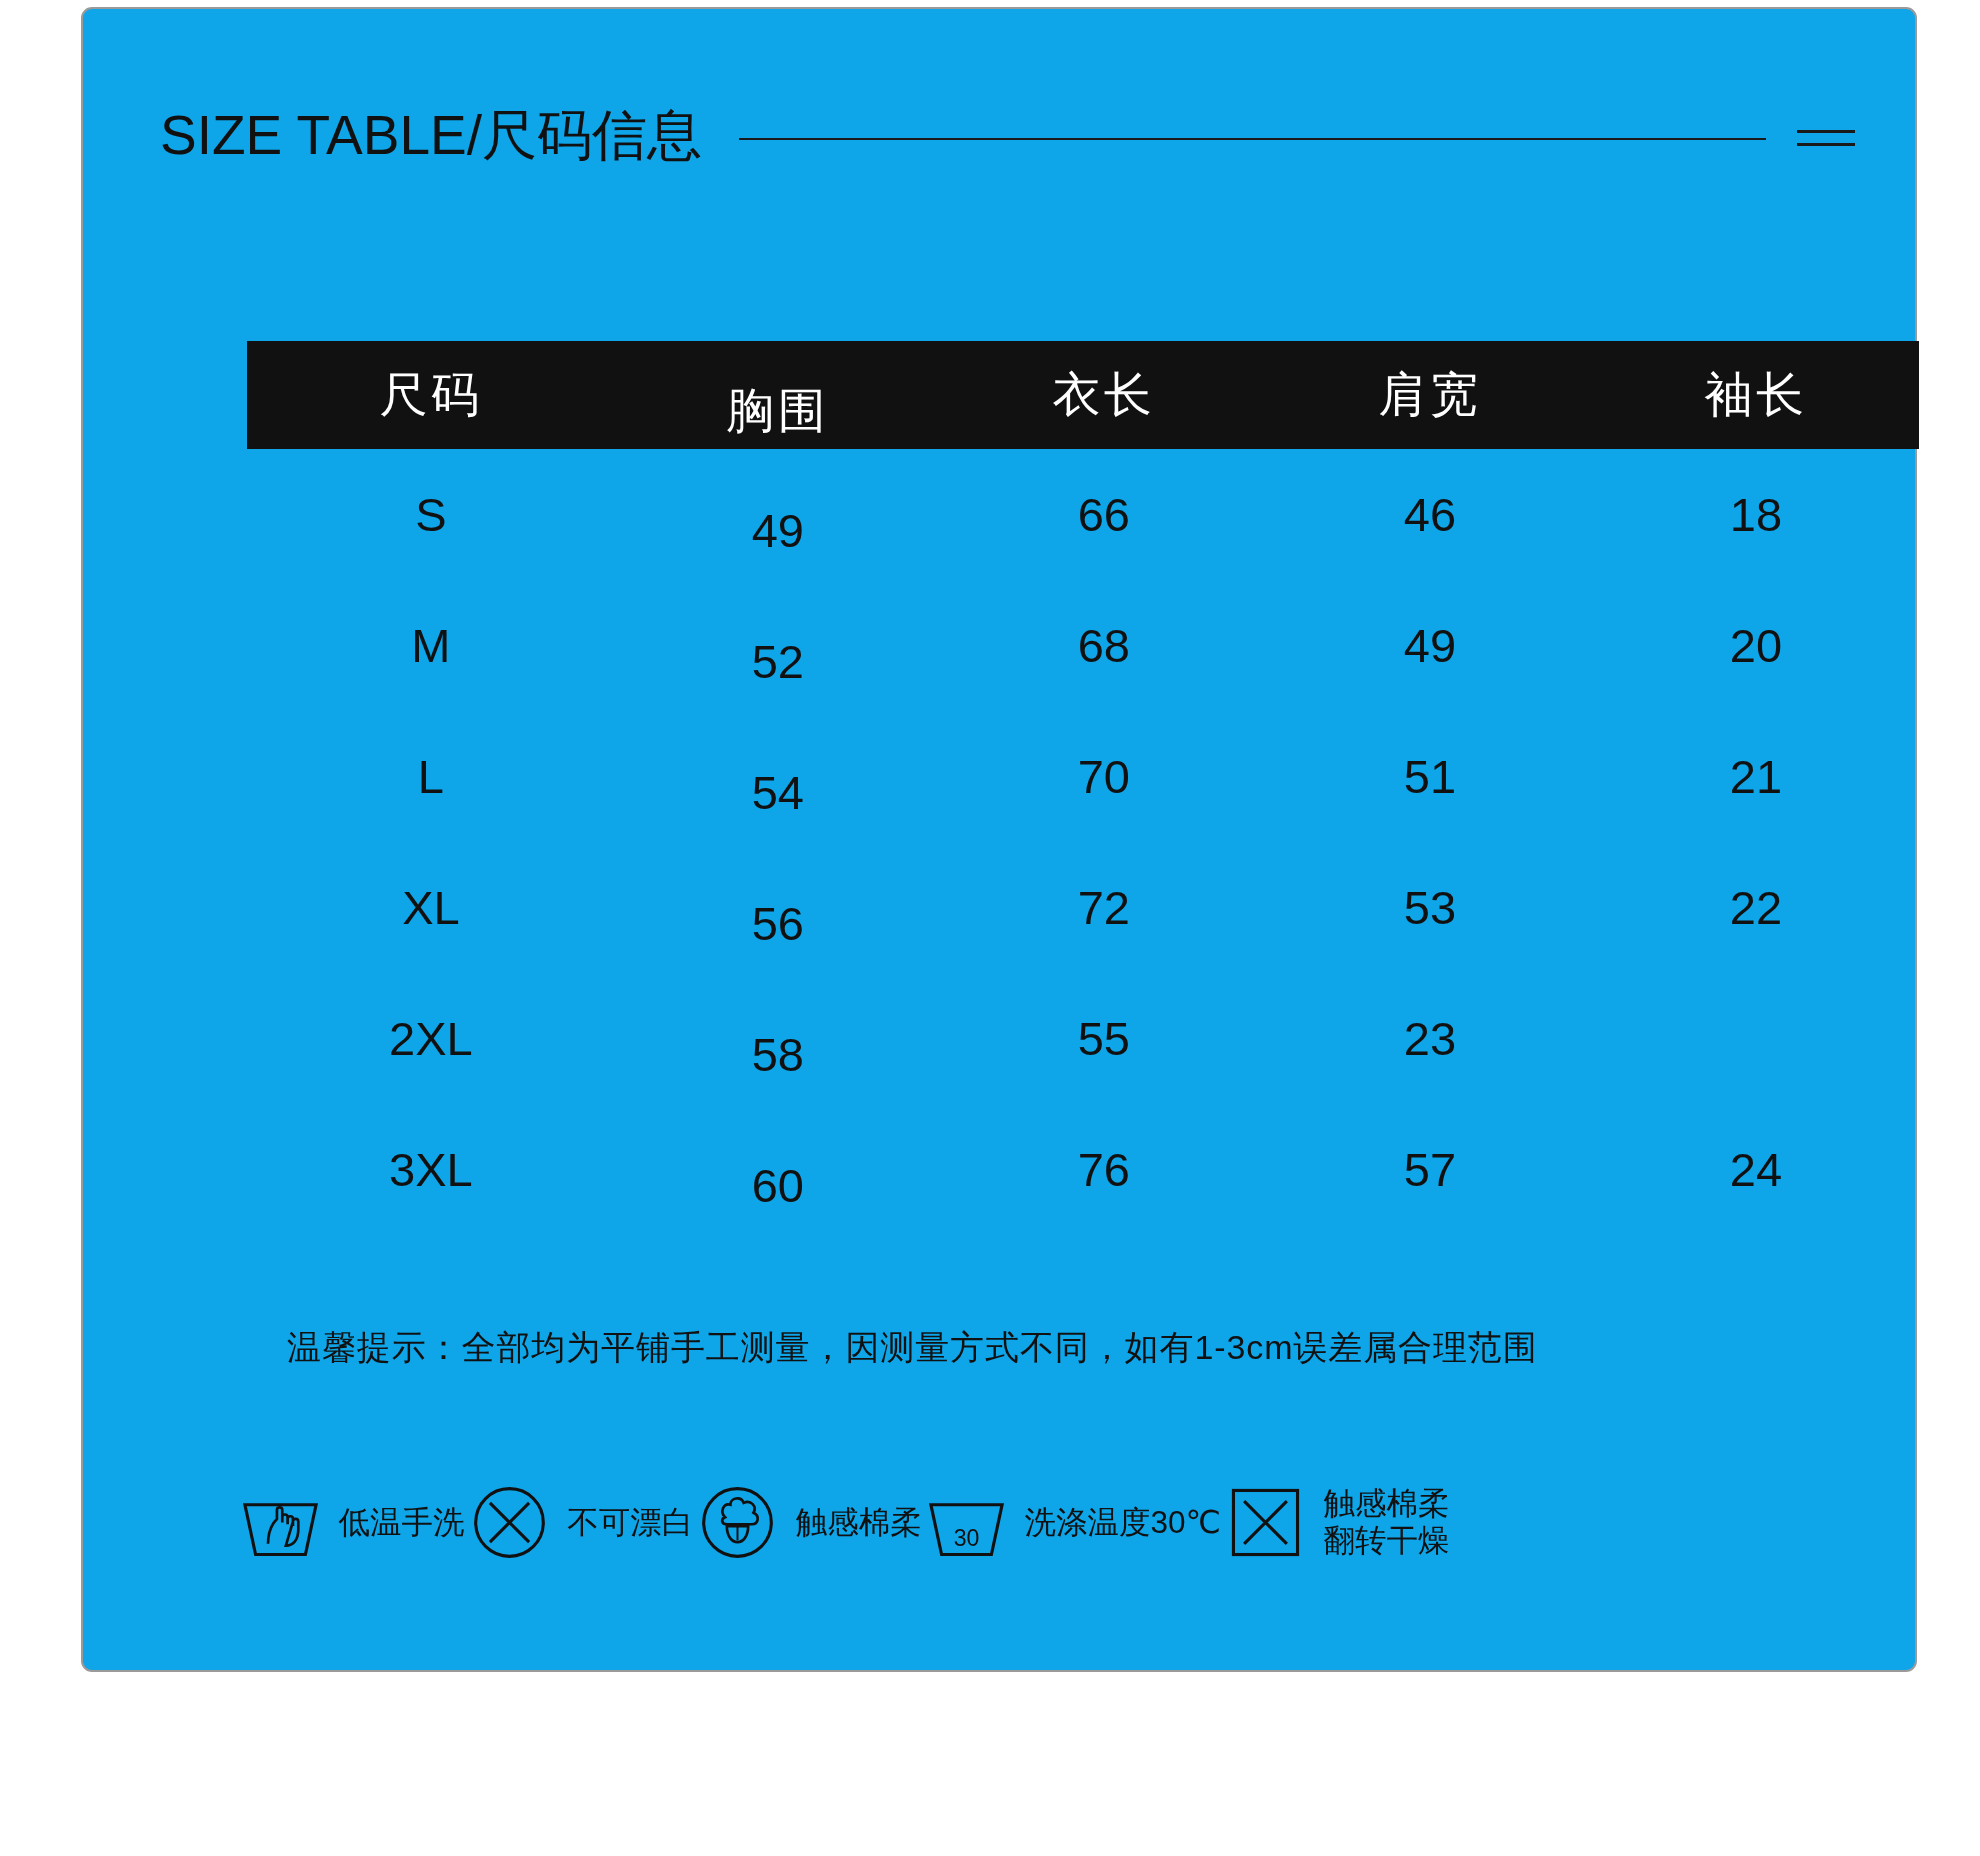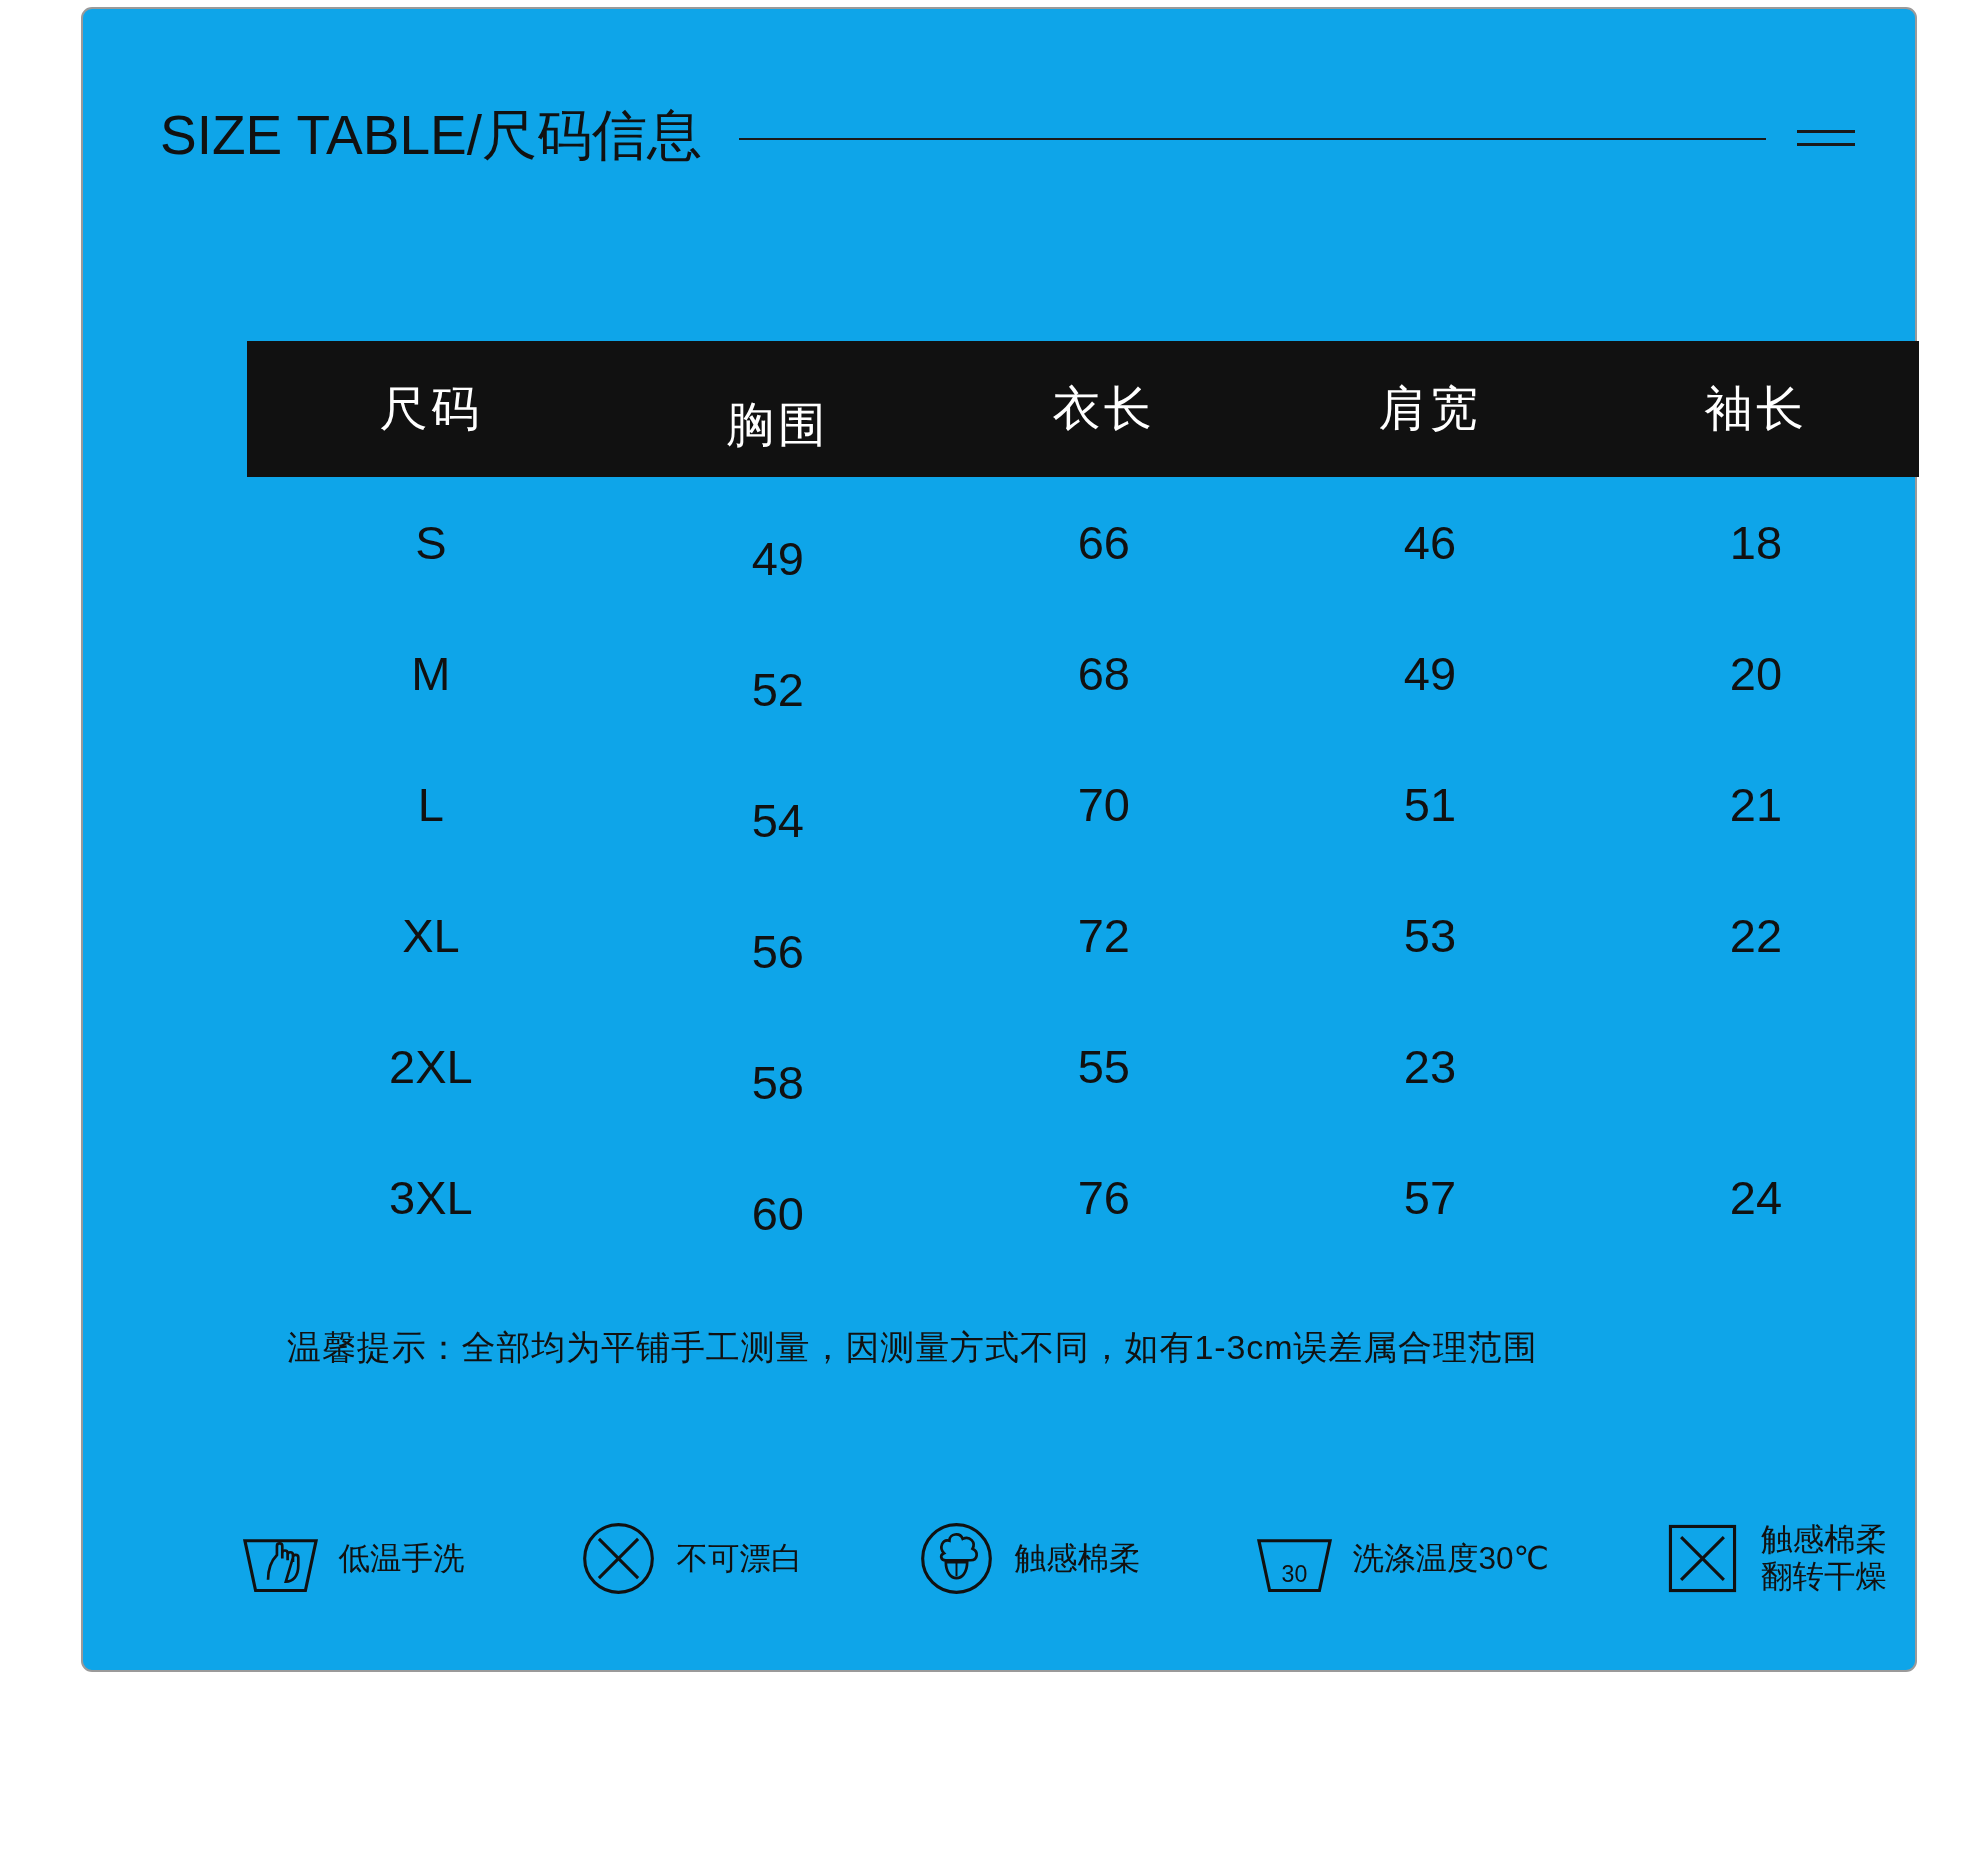--- a/index.html
+++ b/index.html
@@ -71,21 +71,21 @@
   
   .table {
     position: absolute;
     left: 164px;
     top: 332px;
     width: 1672px;
   }
   .thead {
     display: flex;
     background: #111111;
-    height: 136px;
+    height: 108px;
     align-items: center;
   }
   .thead .th {
     color: #ffffff;
     font-size: 48px;
     text-align: center;
     letter-spacing: 3.4px;
   }
   .row {
     display: flex;
@@ -114,26 +114,26 @@
     font-size: 34px;
     letter-spacing: 0.9px;
     color: #111;
     white-space: nowrap;
   }
 
   
   .care {
     position: absolute;
     left: 153px;
-    top: 1490px;
+    top: 1454px;
     width: 1670px;
     height: 119px;
     display: flex;
     align-items: center;
-    justify-content: space-between;
+    justify-content: flex-start;
   }
   .care-item {
     display: flex;
     align-items: center;
     gap: 13.6px;
   }
   .care-label {
     font-size: 31.5px;
     color: #111;
     line-height: 1.18;

